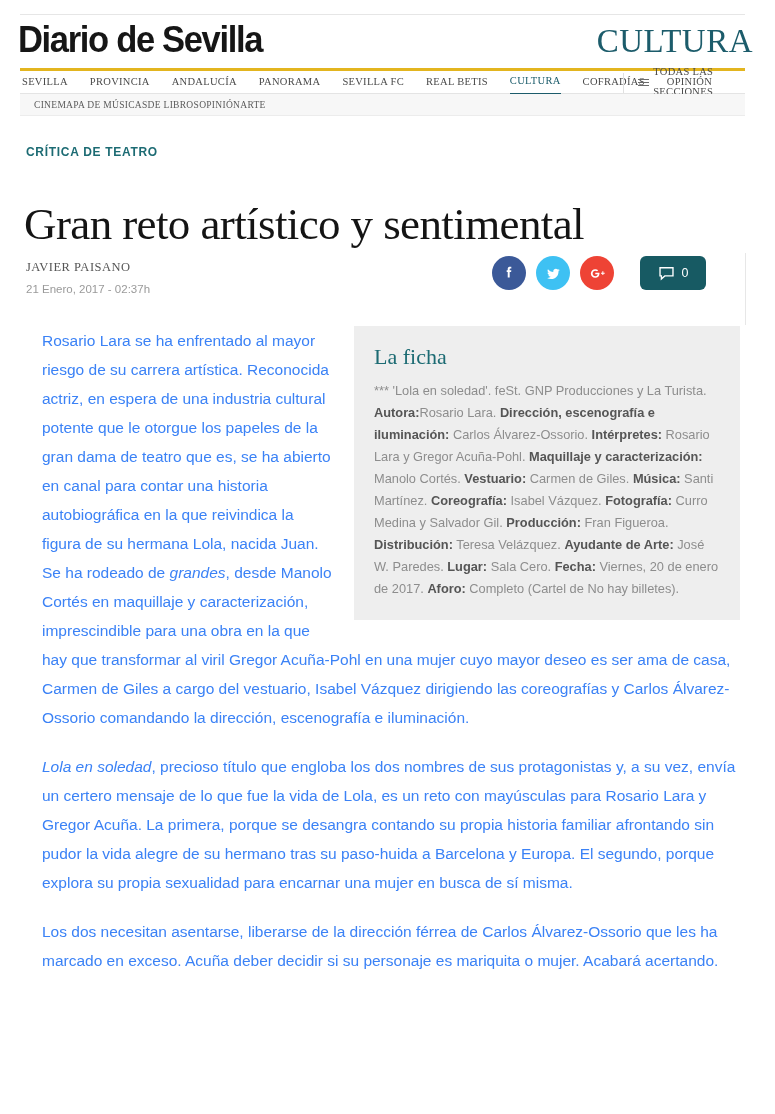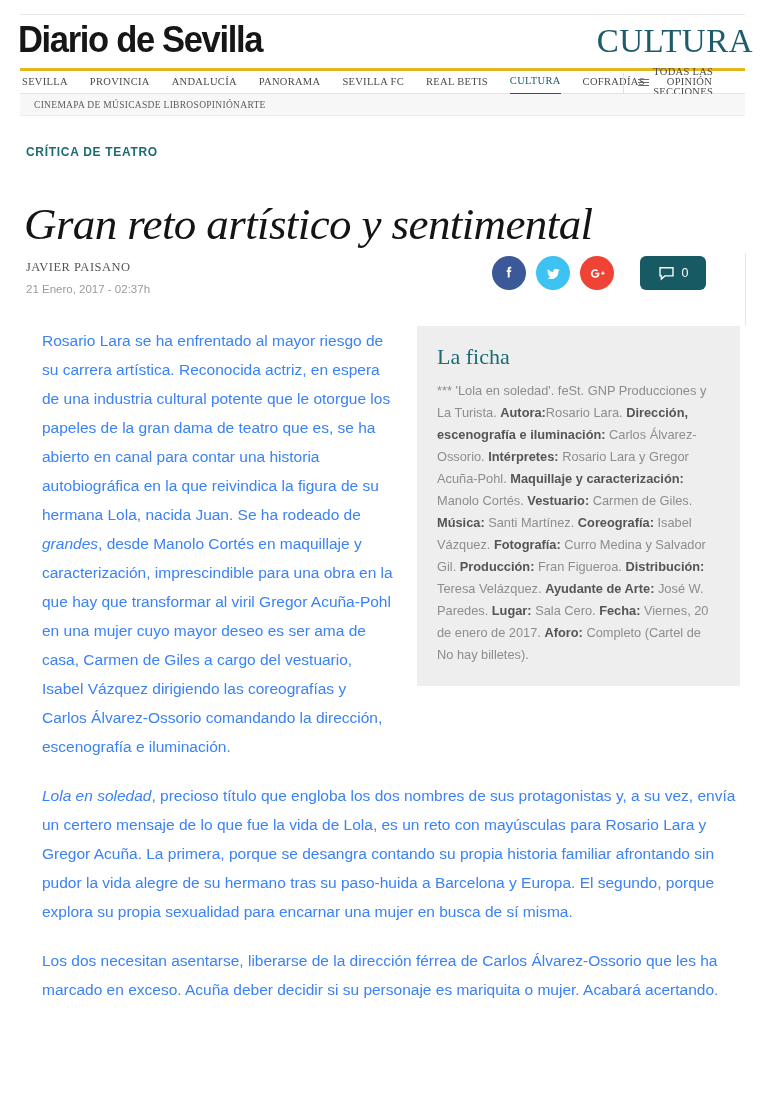--- a/index.html
+++ b/index.html
@@ -193,21 +193,20 @@
     position: absolute;
     left: 24px;
     top: 168px;
     width: 730px;
     font-family: "Liberation Serif", serif;
     font-weight: 400;
     font-size: 45px;
     line-height: 52px;
     letter-spacing: -0.6px;
     color: #141414;
-    font-style: italic;
   }
 
   
   .byline {
     position: absolute;
     left: 26px;
     top: 259px;
   }
   .byline .author {
     font-family: "Liberation Serif", serif;
@@ -287,21 +286,21 @@
     font-family: "Liberation Sans", sans-serif;
     font-size: 15.5px;
     line-height: 29px;
     color: #3b82f6;
   }
   .article p em { font-style: italic; }
 
   
   .ficha {
     float: right;
-    width: 323px;
+    width: 386px;
     margin: 0 0 22px 22px;
     background: #eeeeee;
     padding: 18px 20px 20px 20px;
     box-sizing: border-box;
   }
   .ficha h2 {
     margin: 0 0 10px 0;
     font-family: "Liberation Serif", serif;
     font-weight: 400;
     font-size: 22px;

